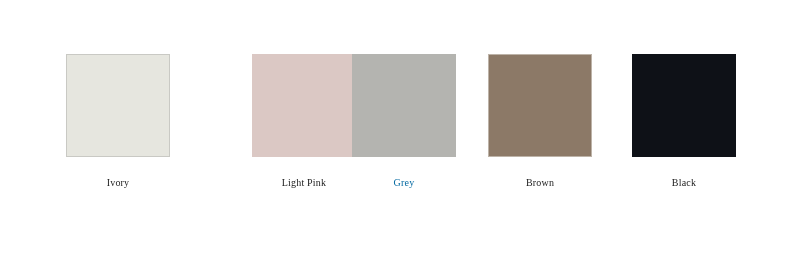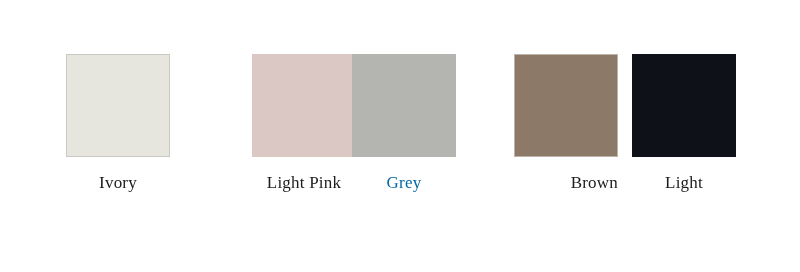--- a/index.html
+++ b/index.html
@@ -29,32 +29,32 @@
     align-items: center;
   }
   .swatch-chip {
     width: 104px;
     height: 103px;
     box-sizing: border-box;
   }
   .swatch-label {
     margin-top: 18px;
     font-family: "Liberation Serif", "DejaVu Serif", serif;
-    font-size: 17px;
+    font-size: 10px;
     line-height: 16px;
     color: #1c1c1c;
     text-align: center;
     white-space: nowrap;
     letter-spacing: 0.2px;
   }
   
   #swatch-group-0 { left: 66px; }
   #swatch-group-1 { left: 209px; padding-left: 43px; }
   #swatch-group-2 { left: 352px; }
-  #swatch-group-3 { left: 514px; align-items: flex-end; }
+  #swatch-group-3 { left: 488px; }
   #swatch-group-4 { left: 632px; }
 </style>
 </head>
 <body style="background-color: rgb(255, 255, 255);">
 
 <div id="palette-board">
 
   <div class="swatch-group" id="swatch-group-0">
     <div class="swatch-chip" style="background-color: rgb(230, 230, 223); border: 1px solid rgb(201, 201, 196);"></div>
     <div class="swatch-label" style="color: rgb(28, 28, 28);">Ivory</div>
@@ -70,16 +70,16 @@
     <div class="swatch-label" style="color: #0369a1;">Grey</div>
   </div>
 
   <div class="swatch-group" id="swatch-group-3">
     <div class="swatch-chip" style="background-color: rgb(140, 121, 103); border: 1px solid rgb(189, 179, 168);"></div>
     <div class="swatch-label" style="color: rgb(28, 28, 28);">Brown</div>
   </div>
 
   <div class="swatch-group" id="swatch-group-4">
     <div class="swatch-chip" style="background-color: rgb(14, 17, 23); border: none;"></div>
-    <div class="swatch-label" style="color: rgb(28, 28, 28);">Light</div>
+    <div class="swatch-label" style="color: rgb(28, 28, 28);">Black</div>
   </div>
 
 </div>
 
 </body></html>

